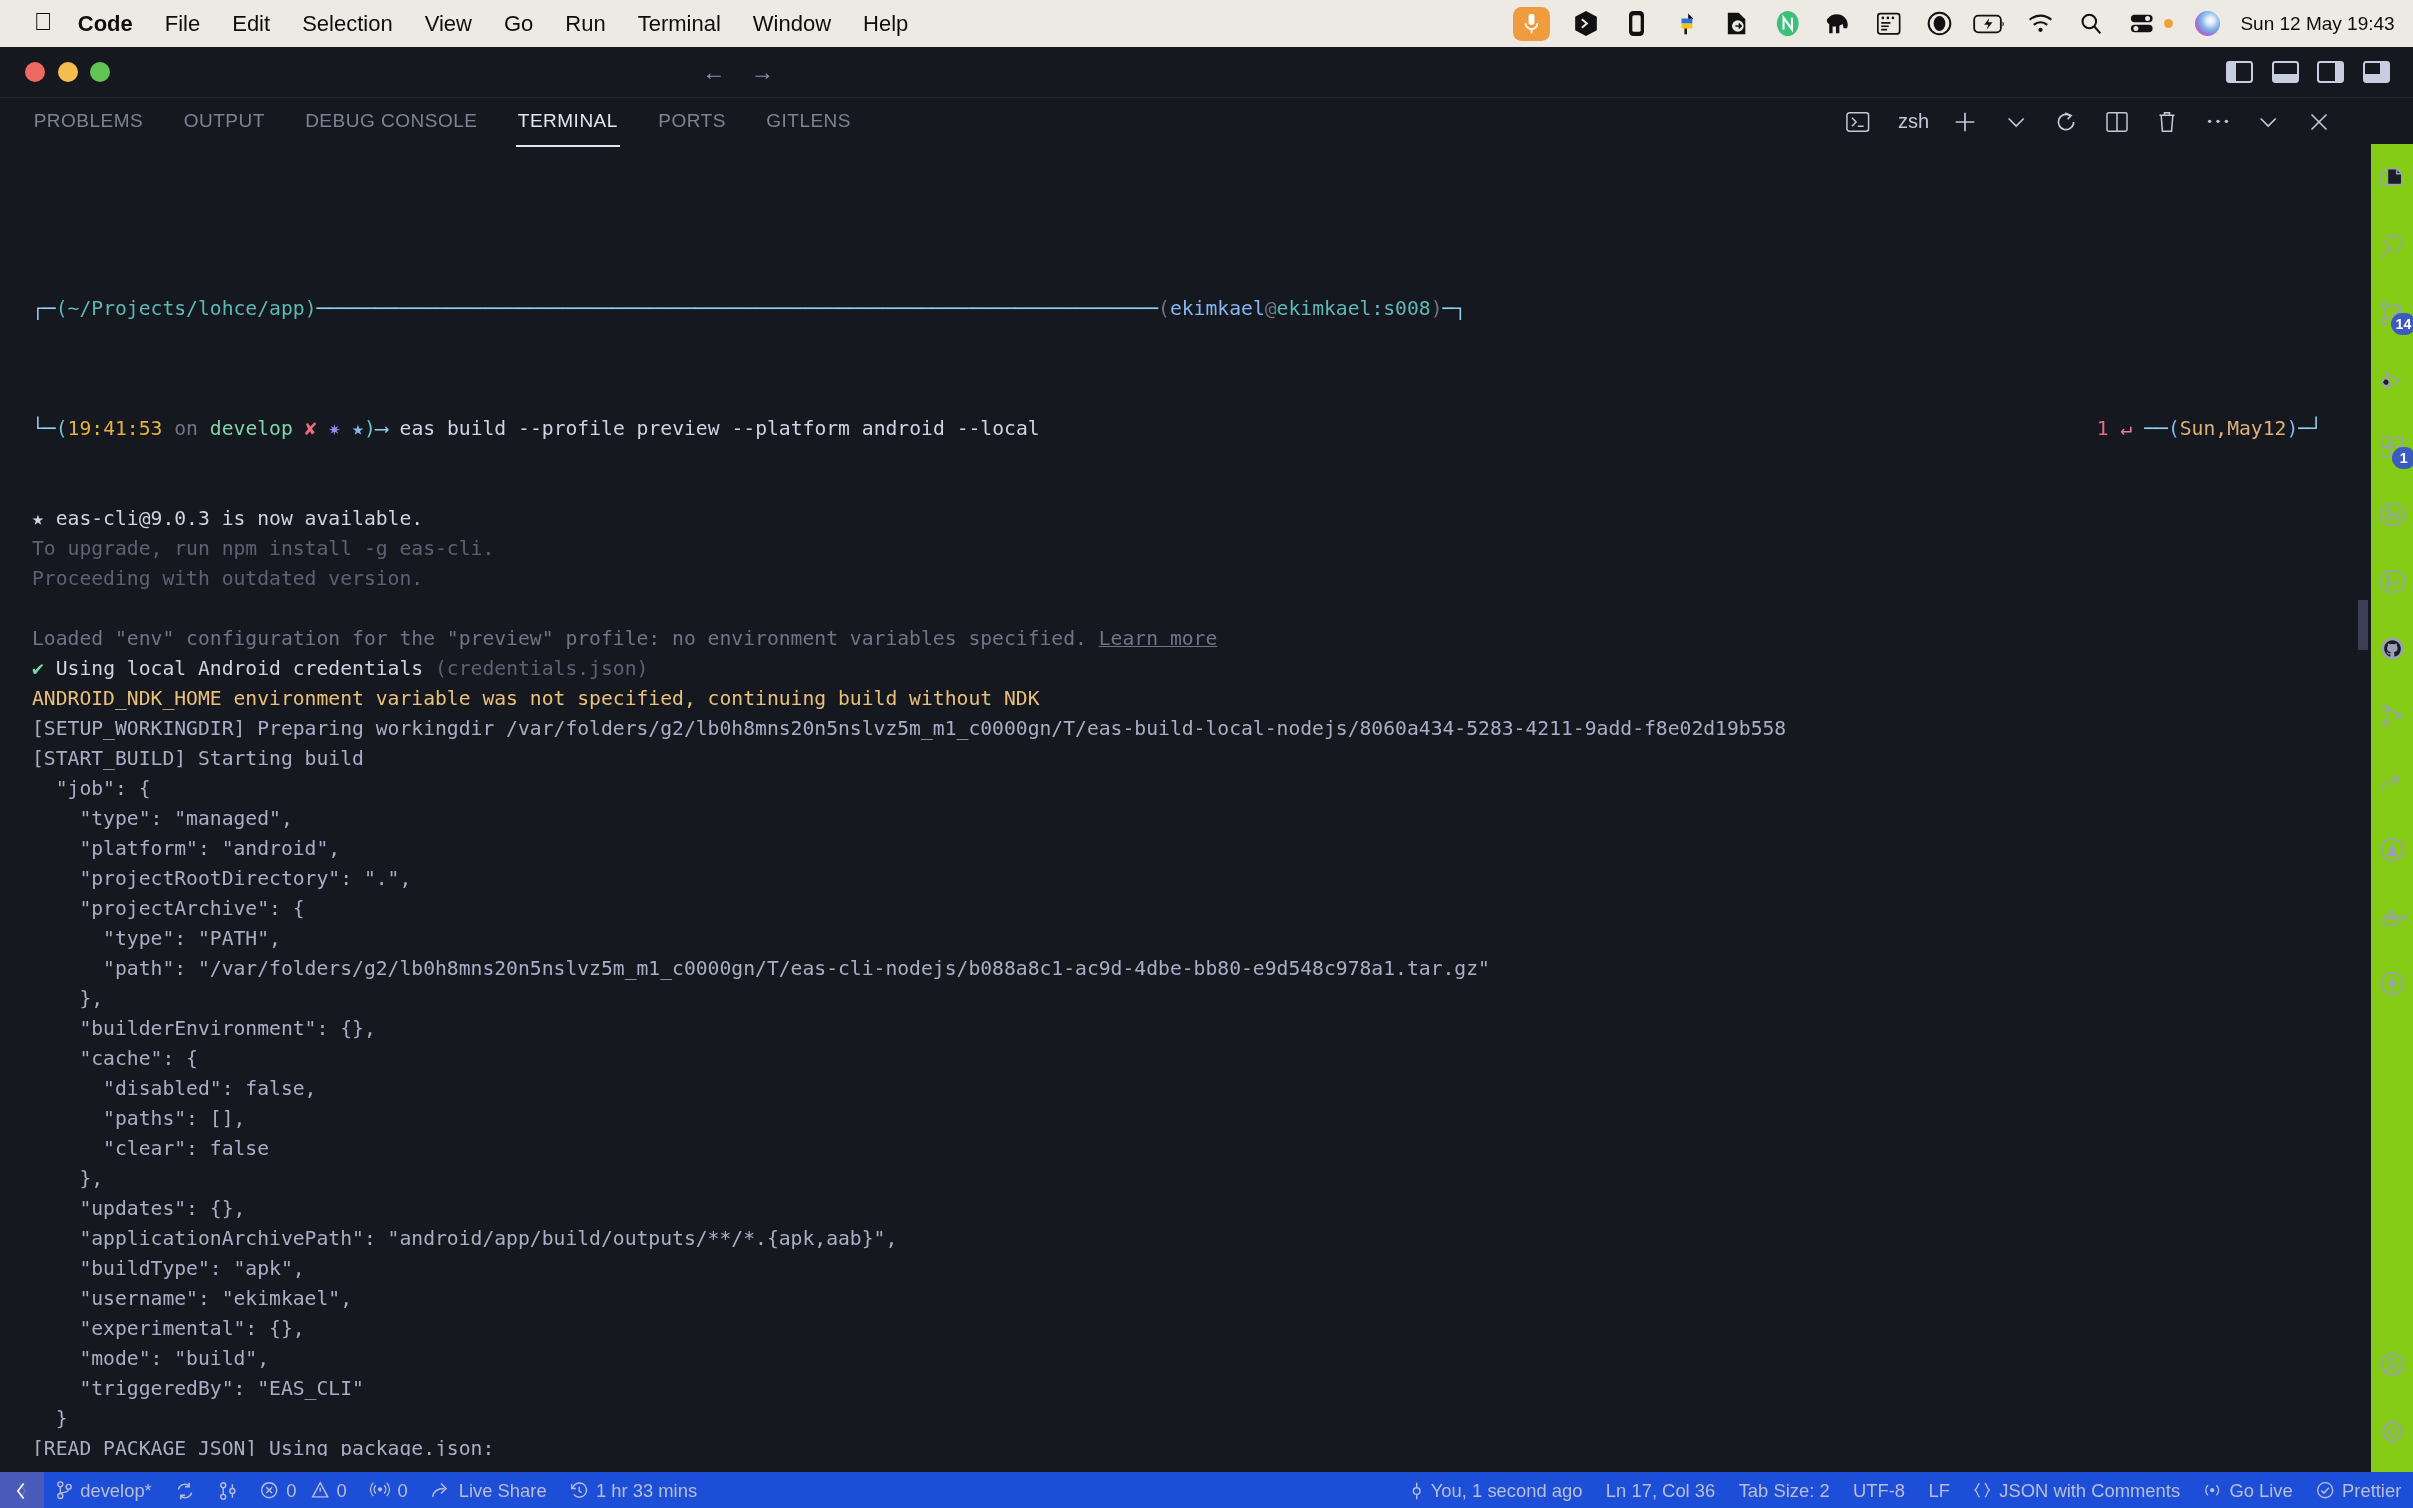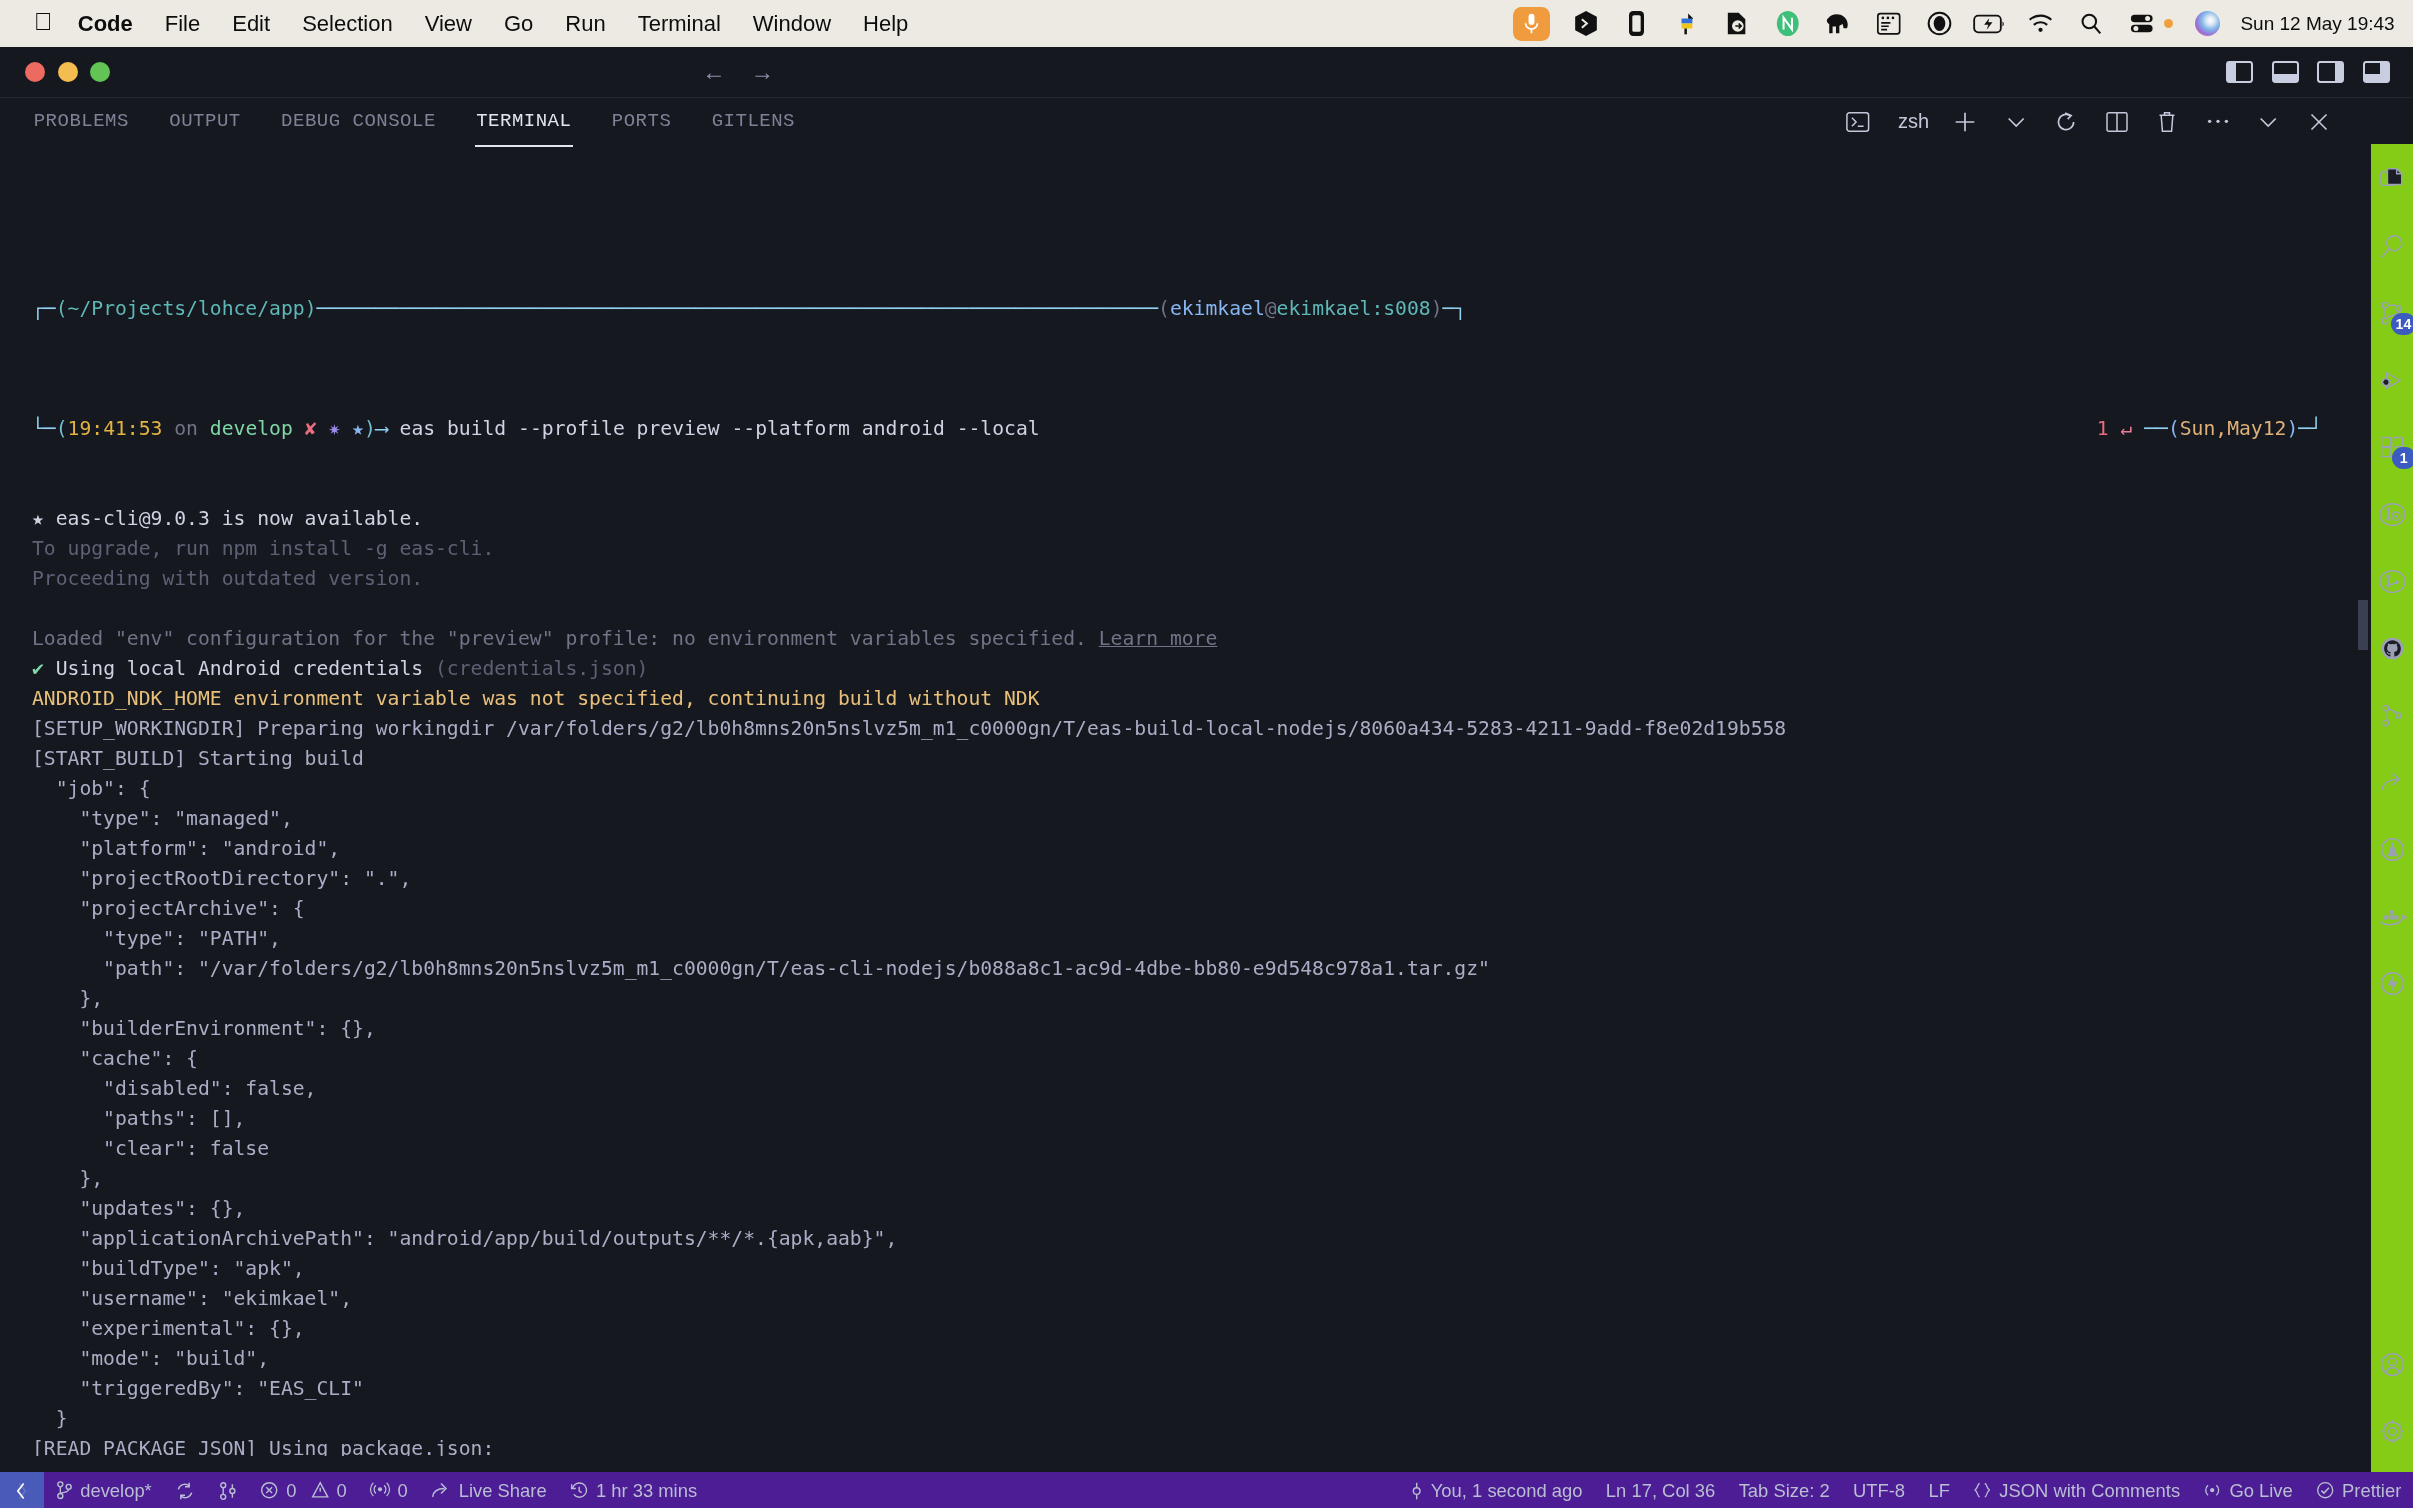--- a/index.html
+++ b/index.html
@@ -41,21 +41,21 @@
   .li::after{content:"";position:absolute;background:#c9cde0;}
   .li.left::after{left:0;top:0;bottom:0;width:7.5px;}
   .li.bottom::after{left:0;right:0;bottom:0;height:6.7px;}
   .li.right::after{right:0;top:0;bottom:0;width:7.5px;}
   .li.grid::after{right:0;top:0;bottom:0;width:7.5px;}
   .li.grid::before{content:"";position:absolute;left:0;right:0;bottom:0;height:6.7px;background:#c9cde0;}
 
   
   #paneltabs { height:47px; border-top:0.8px solid #23262f; display:flex; align-items:center;
                padding-left:32px; position:relative; }
-  .ptab { color:#7d8296; font-size:19px; letter-spacing:0.5px; margin-right:37px; padding:5px 1.7px; position:relative;font-family:Liberation Mono, monospace;}
+  .ptab { color:#7d8296; font-size:19px; letter-spacing:0.5px; margin-right:37px; padding:5px 1.7px; position:relative;}
   .ptab.active { color:#e2e5ef; }
   .ptab.active::after { content:""; position:absolute; left:0; right:0; bottom:-10px; height:1.7px; background:#e2e5ef; }
   .panelactions { position:absolute; right:80px; top:0; height:47px; display:flex; align-items:center; gap:22px; color:#b9bed2; }
   .panelactions .lbl { font-size:20px; color:#c3c8da; margin-left:3.4px;}
   .pa { width:28.5px; height:28.5px; display:flex; align-items:center; justify-content:center; cursor:default;}
 
   
   #term { position:absolute; left:0; top:144px; width:2372px; height:1265px; overflow:hidden;
           font-family:"DejaVu Sans Mono","Liberation Mono",monospace; font-size:19.7px; line-height:30px;
           color:#a9aec6; padding:13.4px 0 0 32px; white-space:pre; }
@@ -70,21 +70,21 @@
   
   #actbar { position:absolute; right:0; top:97px; width:42px; bottom:37px; background:#84cc16;
             display:flex; flex-direction:column; align-items:center; padding-top:17px; gap:30px; }
   #actbar .ai { width:37px;height:37px; display:flex;align-items:center;justify-content:center; position:relative; color:#9ba0b5;}
   .badge { position:absolute; right:-5px; bottom:-3.4px; background:#3b5bc0; color:#fff; border-radius:11px;
            min-width:23.5px; height:22px; font-size:14.2px; font-family:"Liberation Sans",sans-serif;
            display:flex;align-items:center;justify-content:center; padding:0 4.2px; font-weight:600;}
   #actbar .bottomgroup { margin-top:auto; display:flex; flex-direction:column; gap:30px; padding-bottom:22px;}
 
   
-  #statusbar { position:absolute; left:0; bottom:0; width:2413px; height:37px; background:#4c1d95;
+  #statusbar { position:absolute; left:0; bottom:0; width:2413px; height:37px; background:#1d4ed8;
                display:flex; align-items:center; color:#b9bed2; font-size:18.4px; }
   #statusbar .rm { width:44px;height:37px;background:#4a5ab8;display:flex;align-items:center;justify-content:center; }
   .sbitem { display:flex; align-items:center; gap:7.5px; padding:0 11.7px; height:37px; white-space:nowrap; }
   .sbspacer{flex:1;}
   svg { overflow:visible; }
 </style>
 </head>
 <body>
 
 <div id="menubar">

